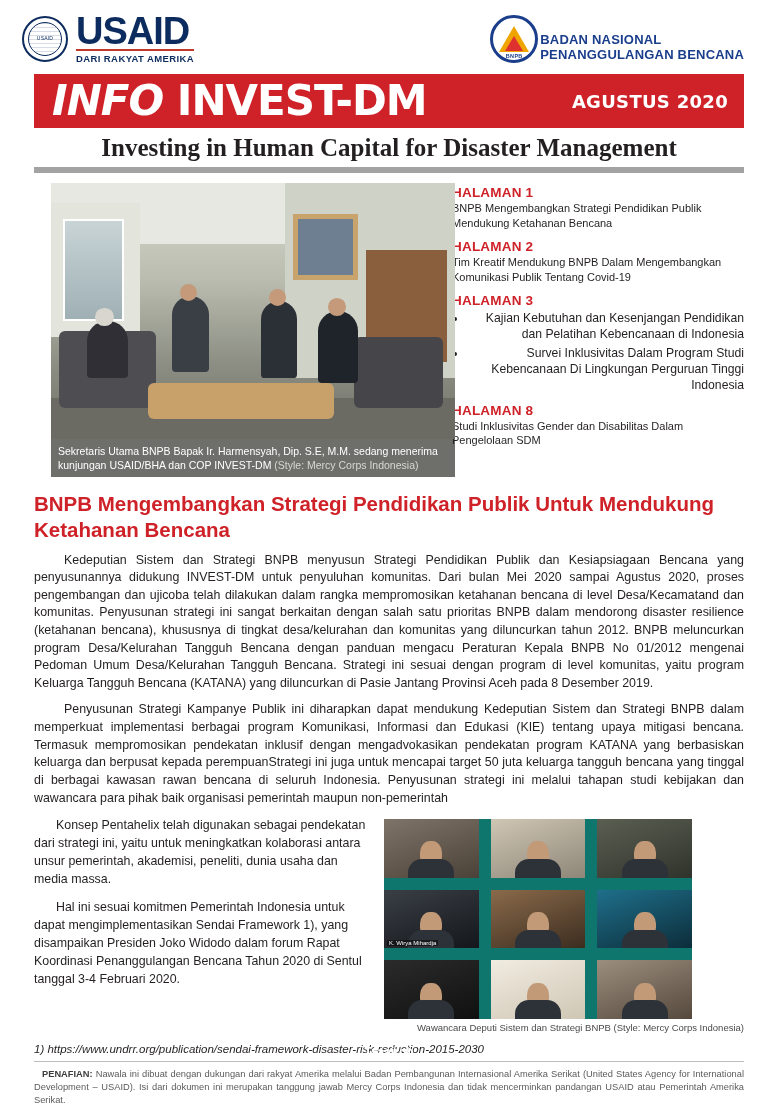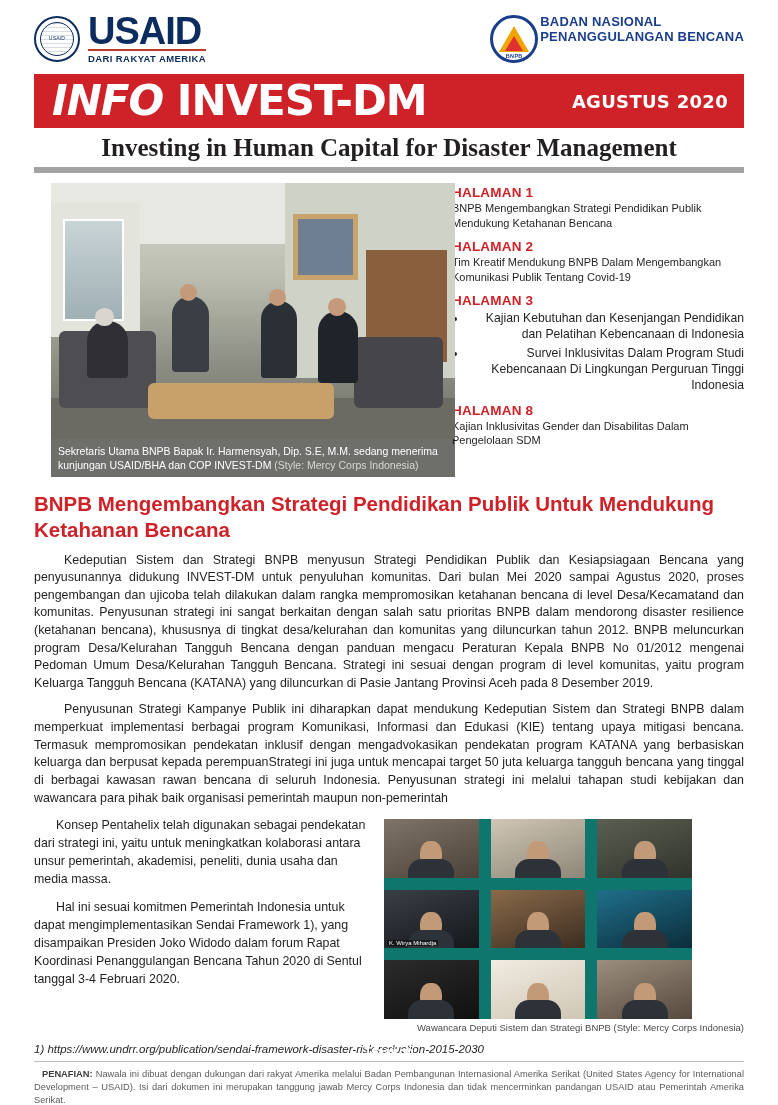--- a/index.html
+++ b/index.html
@@ -11,21 +11,21 @@
     color: #231f20;
     position: relative;
     overflow: hidden;
   }
   .page { width:778px; height:1105px; position:relative; }
 
   
   .logo-bar {
     height: 70px;
     display:flex; align-items:center; justify-content:space-between;
-    padding: 8px 34px 0 34px;
+    padding: 8px 34px 0 22px;
   }
   .usaid { display:flex; align-items:center; gap:8px; }
   .usaid-seal {
     width:46px; height:46px; border-radius:50%;
     background:#ffffff; border:2px solid #0c2b5e;
     position:relative; flex:none;
     display:flex; align-items:center; justify-content:center;
   }
   .usaid-seal .inner {
     width:34px;height:34px;border-radius:50%;
@@ -38,21 +38,21 @@
     font-family:"Liberation Sans", sans-serif;
     font-weight:bold; font-size:38px; letter-spacing:-1px;
     color:#0c2b5e; line-height:0.9;
   }
   .usaid-sub {
     font-size:9.5px; font-weight:bold; color:#0c2b5e; letter-spacing:.4px;
     border-top:2px solid #c0392b; padding-top:2px; margin-top:1px;
   }
   .usaid-stack{ display:flex; flex-direction:column; }
 
-  .bnpb { display:flex; align-items:flex-start; gap:2px; }
+  .bnpb { display:flex; align-items:flex-end; gap:2px; }
   .bnpb-mark {
     width:48px;height:48px;border-radius:50%;
     background:#ffffff;border:3px solid #1a3e8c;
     display:flex;align-items:center;justify-content:center;position:relative;flex:none;
   }
   .bnpb-mark .tri {
     width:0;height:0;border-left:15px solid transparent;border-right:15px solid transparent;
     border-bottom:26px solid #f0a400; position:relative;
   }
   .bnpb-mark .tri:after{
@@ -274,21 +274,21 @@
       <div class="toc-h">HALAMAN 2</div>
       <div class="toc-b">Tim Kreatif Mendukung BNPB Dalam Mengembangkan Komunikasi Publik Tentang Covid-19</div>
 
       <div class="toc-h">HALAMAN 3</div>
       <ul>
         <li>Kajian Kebutuhan dan Kesenjangan Pendidikan dan Pelatihan Kebencanaan di Indonesia</li>
         <li>Survei Inklusivitas Dalam Program Studi Kebencanaan Di Lingkungan Perguruan Tinggi Indonesia</li>
       </ul>
 
       <div class="toc-h">HALAMAN 8</div>
-      <div class="toc-b">Kajian Inklusivitas Gender dan Disabilitas Dalam Pengelolaan SDM</div>
+      <div class="toc-b">Studi Inklusivitas Gender dan Disabilitas Dalam Pengelolaan SDM</div>
     </div>
   </div>
 
   <div class="article">
     <div class="art-title">BNPB Mengembangkan Strategi Pendidikan Publik Untuk Mendukung Ketahanan Bencana</div>
     <div class="p">Kedeputian Sistem dan Strategi BNPB menyusun Strategi Pendidikan Publik dan Kesiapsiagaan Bencana yang penyusunannya didukung INVEST-DM untuk penyuluhan komunitas. Dari bulan Mei 2020 sampai Agustus 2020, proses pengembangan dan ujicoba telah dilakukan dalam rangka mempromosikan ketahanan bencana di level Desa/Kecamatand dan komunitas. Penyusunan strategi ini sangat berkaitan dengan salah satu prioritas BNPB dalam mendorong disaster resilience (ketahanan bencana), khususnya di tingkat desa/kelurahan dan komunitas yang diluncurkan tahun 2012. BNPB meluncurkan program Desa/Kelurahan Tangguh Bencana dengan panduan mengacu Peraturan Kepala BNPB No 01/2012 mengenai Pedoman Umum Desa/Kelurahan Tangguh Bencana. Strategi ini sesuai dengan program di level komunitas, yaitu program Keluarga Tangguh Bencana (KATANA) yang diluncurkan di Pasie Jantang Provinsi Aceh pada 8 Desember 2019.</div>
     <div class="p">Penyusunan Strategi Kampanye Publik ini diharapkan dapat mendukung Kedeputian Sistem dan Strategi BNPB dalam memperkuat implementasi berbagai program Komunikasi, Informasi dan Edukasi (KIE) tentang upaya mitigasi bencana. Termasuk mempromosikan pendekatan inklusif dengan mengadvokasikan pendekatan program KATANA yang berbasiskan keluarga dan berpusat kepada perempuanStrategi ini juga untuk mencapai target 50 juta keluarga tangguh bencana yang tinggal di berbagai kawasan rawan bencana di seluruh Indonesia. Penyusunan strategi ini melalui tahapan studi kebijakan dan wawancara para pihak baik organisasi pemerintah maupun non-pemerintah</div>
 
     <div class="flow">
       <div class="vid">

